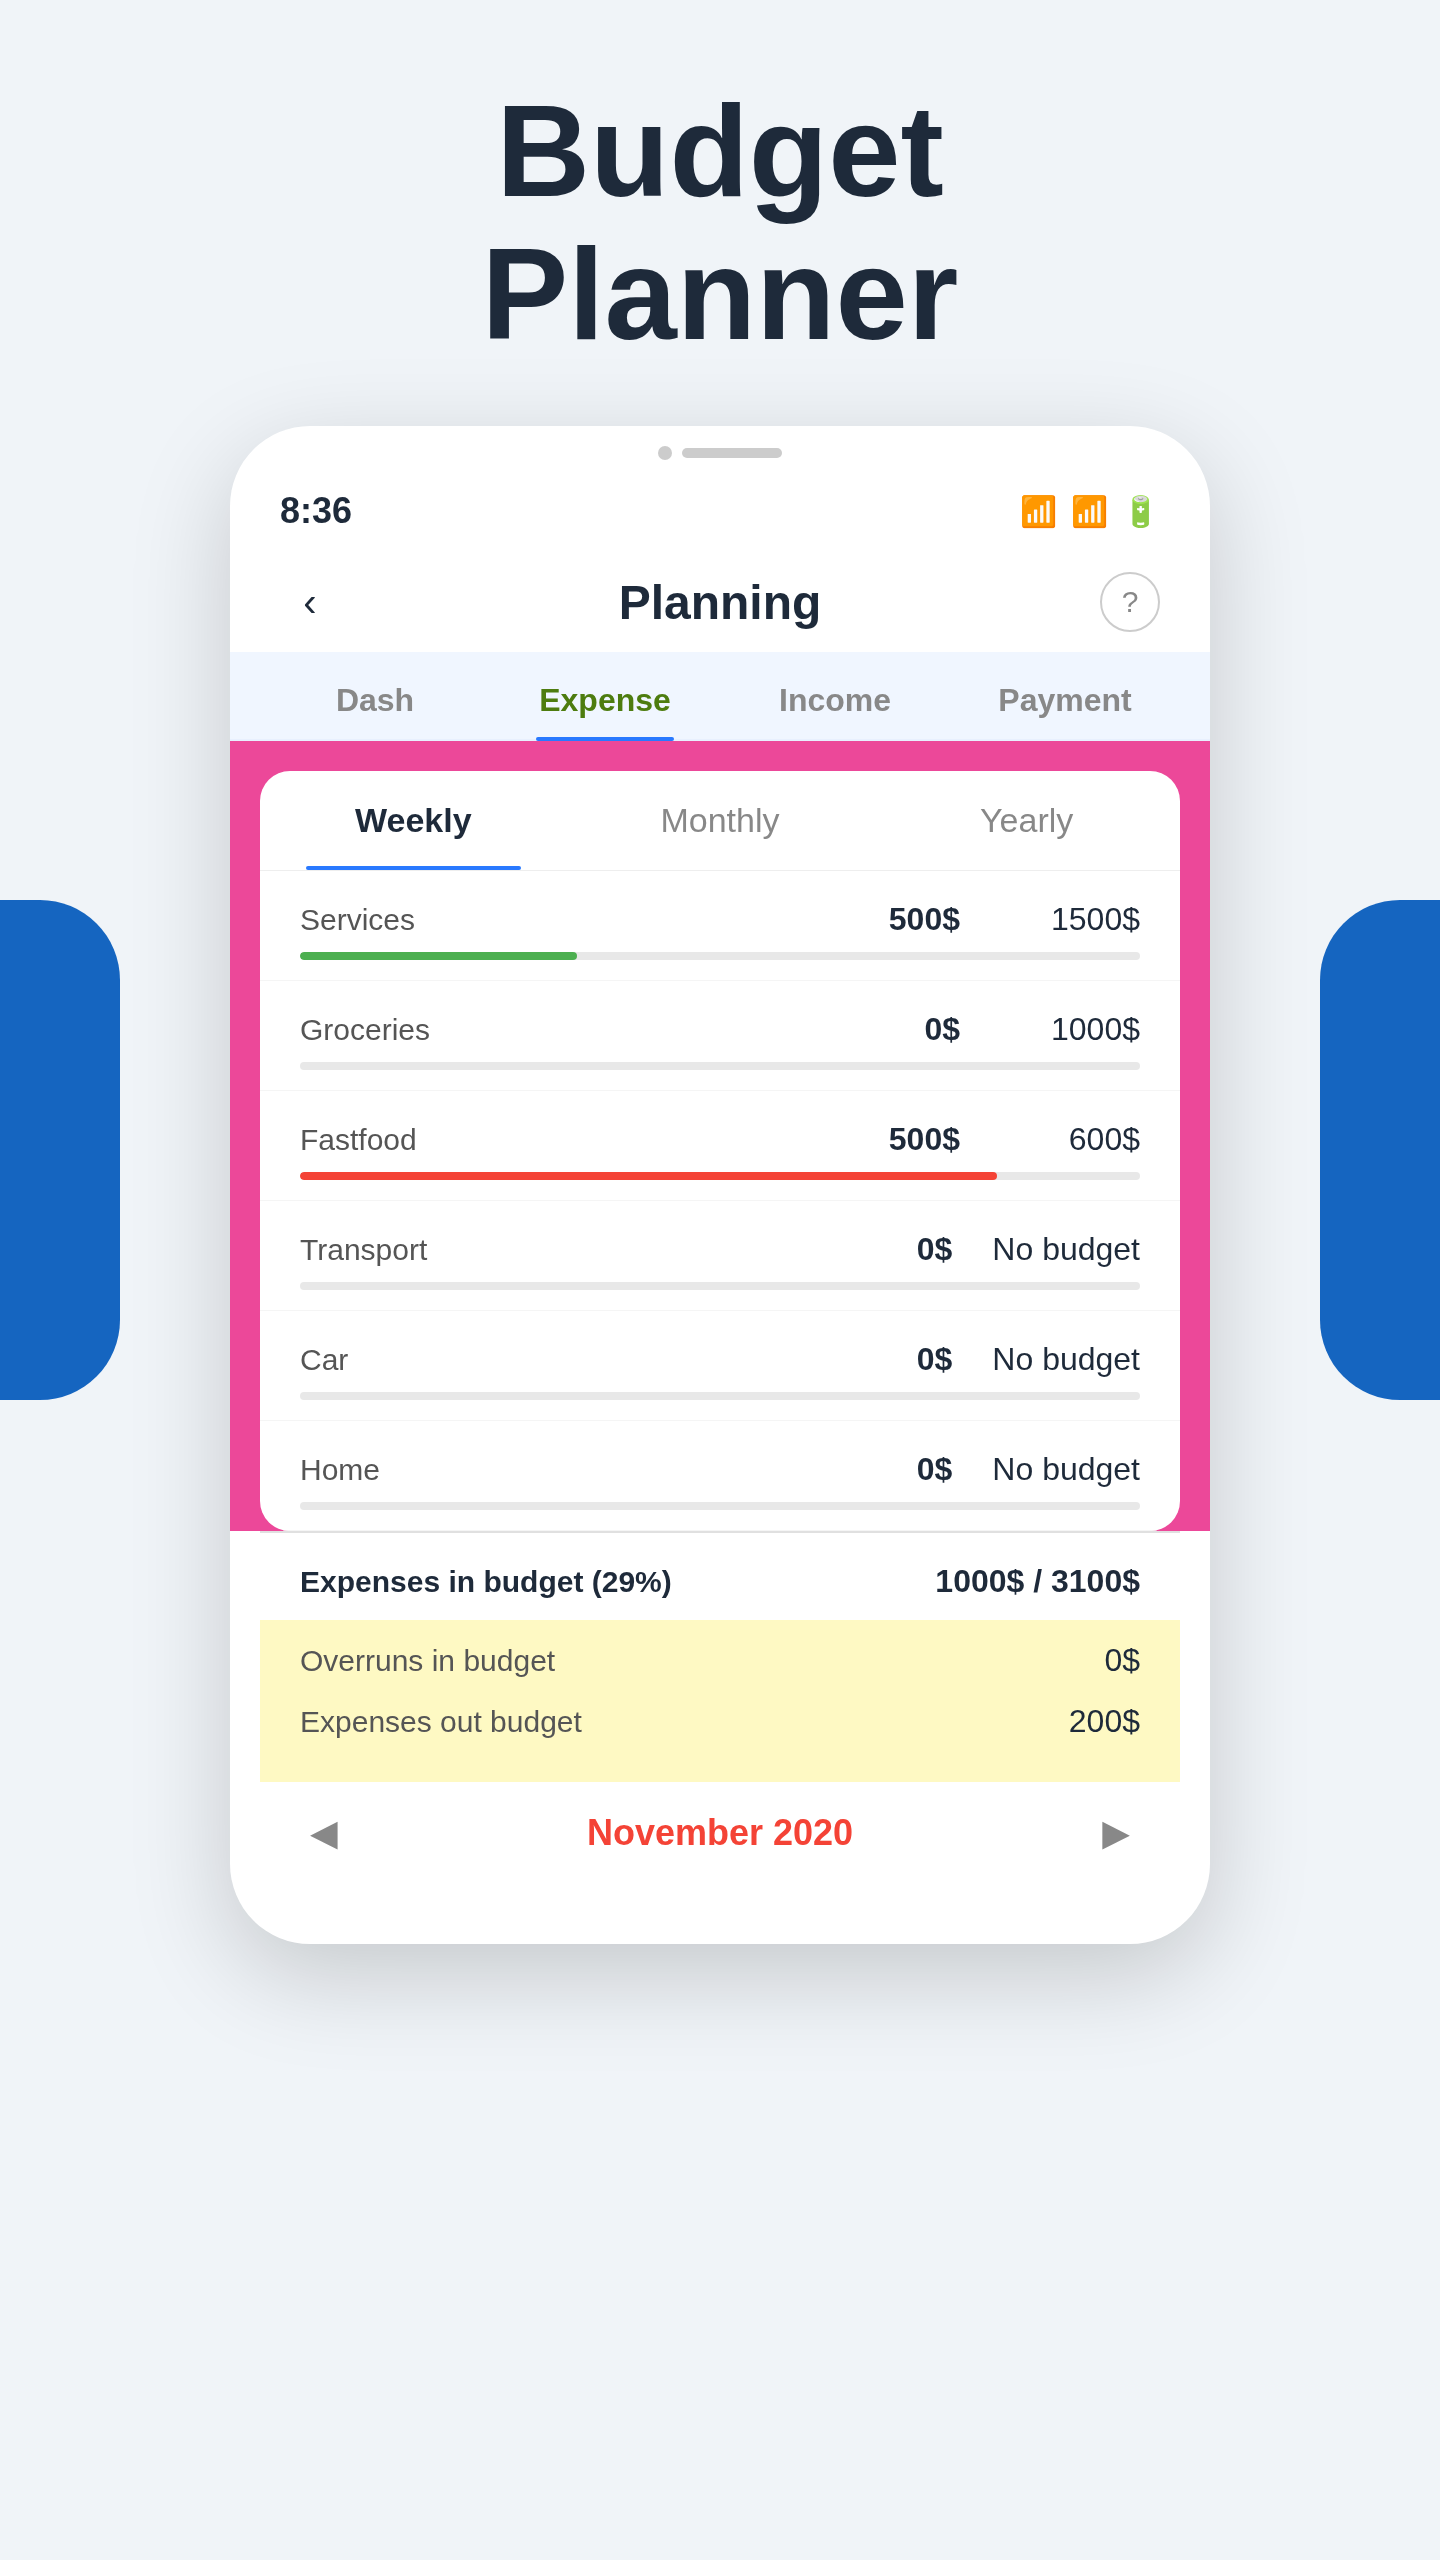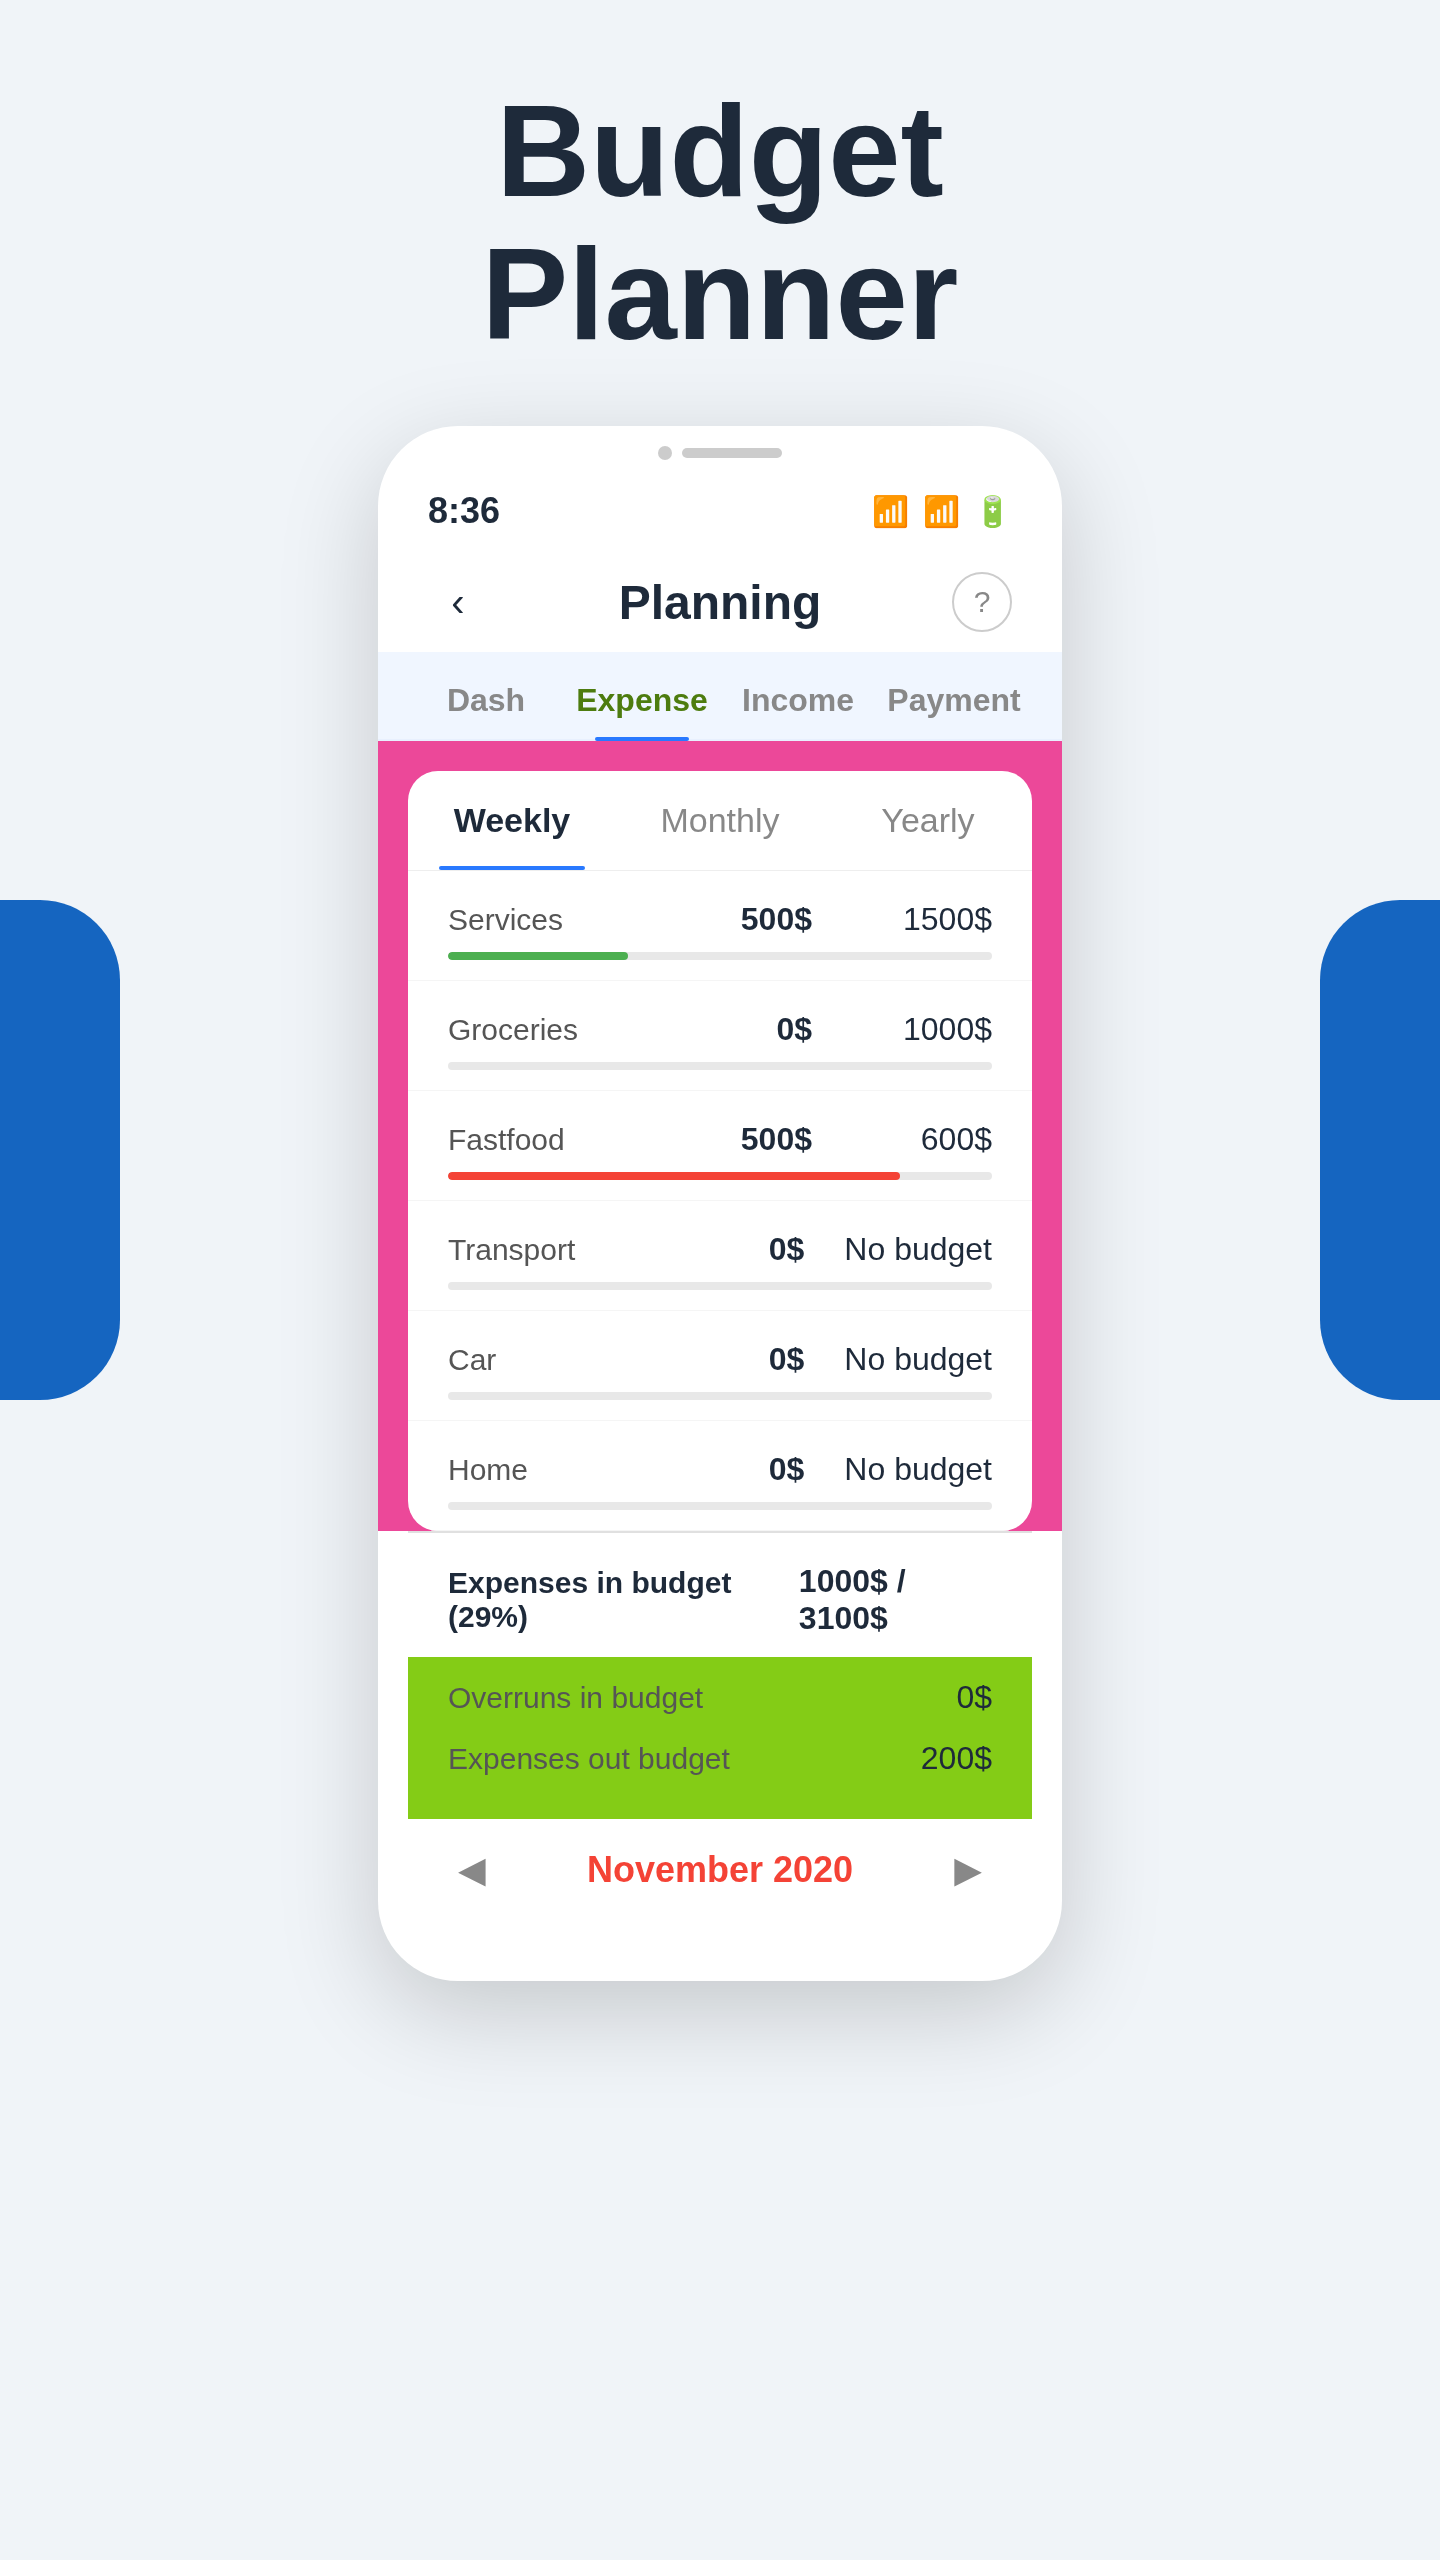--- a/index.html
+++ b/index.html
@@ -45,21 +45,21 @@
       color: #1e2a3a;
       text-align: center;
       line-height: 1.1;
       margin-top: 80px;
       margin-bottom: 60px;
       z-index: 1;
     }
 
     
     .phone-mockup {
-      width: 684px;
+      width: 980px;
       background: #ffffff;
       border-radius: 80px;
       box-shadow: 0 30px 100px rgba(0,0,0,0.18);
       overflow: hidden;
       z-index: 2;
       position: relative;
       padding-bottom: 60px;
     }
 
     
@@ -450,21 +450,21 @@
     </div>
   </div>
 
   <div style="background: #fff; margin: 0 30px; padding: 30px 40px 10px; border-top: 2px solid #e0e0e0;">
     <div class="summary-main-row">
       <span class="summary-label">Expenses in budget (29%)</span>
       <span class="summary-value">1000$ / 3100$</span>
     </div>
   </div>
 
-  <div class="sub-rows" style="background: #84cc16; margin: 0 30px; padding: 10px 40px 30px;">
+  <div class="sub-rows" style="background: #fef9c3; margin: 0 30px; padding: 10px 40px 30px;">
     <div class="sub-row">
       <span class="sub-label">Overruns in budget</span>
       <span class="sub-value">0$</span>
     </div>
     <div class="sub-row">
       <span class="sub-label">Expenses out budget</span>
       <span class="sub-value">200$</span>
     </div>
   </div>
 

